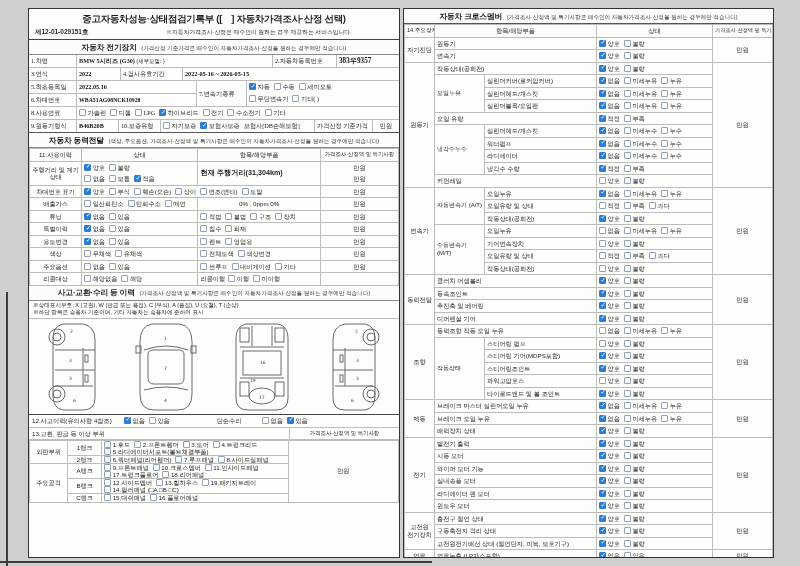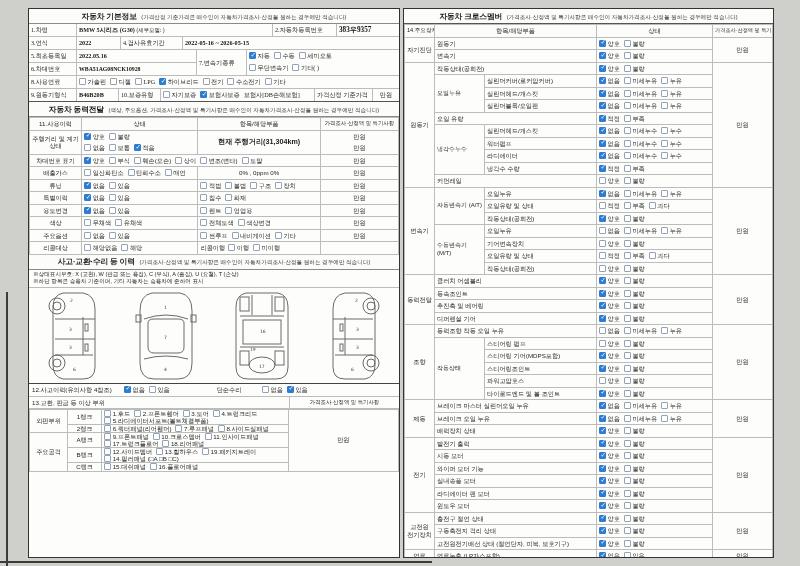--- a/index.html
+++ b/index.html
@@ -61,23 +61,33 @@
 </style>
 </head>
 <body>
 
 <div class="artifact-left"></div>
 <div class="artifact-bottom"></div>
 
 <div class="sheet">
 
   <div class="col left">
+    <div class="hdr">
+      <div class="hdr-title">
+        <span>중고자동차성능·상태점검기록부</span>
+        <span>([　] 자동차가격조사·산정 선택)</span>
+      </div>
+      <div class="hdr-sub">
+        <span class="docno">제12-01-029151호</span>
+        <span class="docnote">※자동차가격조사·산정은 매수인이 원하는 경우 제공하는 서비스입니다.</span>
+      </div>
+    </div>
 
     <div class="sec-head">
-      <b>자동차 기본정보</b>
+      <b>자동차 전기장치</b>
       <span class="note">(가격산정 기준가격은 매수인이 자동차가격조사·산정을 원하는 경우에만 적습니다)</span>
     </div>
 
     <div>
       <div class="brow">
         <div class="bc lab" style="width:48px">1.차명</div>
         <div class="bc flex1"><b>BMW 5시리즈 (G30)</b> <span style="font-size:5.4px">(세부모델: )</span></div>
         <div class="bc lab" style="width:64px">2.자동차등록번호</div>
         <div class="bc val em7" style="width:62px">383우9357</div>
       </div>
@@ -133,21 +143,21 @@
       <tbody>
         <tr>
           <td class="hd">11.사용이력</td>
           <td class="hd">상태</td>
           <td class="hd">항목/해당부품</td>
           <td class="hd" style="font-size:5.4px">가격조사·산정액 및 특기사항</td>
         </tr>
       <tr>
             <td class="grp">주행거리 및 계기상태</td>
             <td><span class="opt"><span class="cb on"></span><span>양호</span></span><span class="opt"><span class="cb"></span><span>불량</span></span><br><span class="opt"><span class="cb"></span><span>없음</span></span><span class="opt"><span class="cb"></span><span>보통</span></span><span class="opt"><span class="cb on"></span><span>적음</span></span></td>
-            <td class="em7" style="text-align: center;">현재 주행거리(31,304km)</td>
+            <td class="em7" style="">현재 주행거리(31,304km)</td>
             <td class="price">만원<br>만원</td>
           </tr>
           <tr>
             <td class="grp">차대번호 표기</td>
             <td colspan="2"><span class="opt"><span class="cb on"></span><span>양호</span></span><span class="opt"><span class="cb"></span><span>부식</span></span><span class="opt"><span class="cb"></span><span>훼손(오손)</span></span><span class="opt"><span class="cb"></span><span>상이</span></span><span class="opt"><span class="cb"></span><span>변조(변타)</span></span><span class="opt"><span class="cb"></span><span>도말</span></span></td>
             <td class="price">만원</td>
           </tr>
           <tr>
             <td class="grp">배출가스</td>
             <td><span class="opt"><span class="cb"></span><span>일산화탄소</span></span><span class="opt"><span class="cb"></span><span>탄화수소</span></span><span class="opt"><span class="cb"></span><span>매연</span></span></td>

